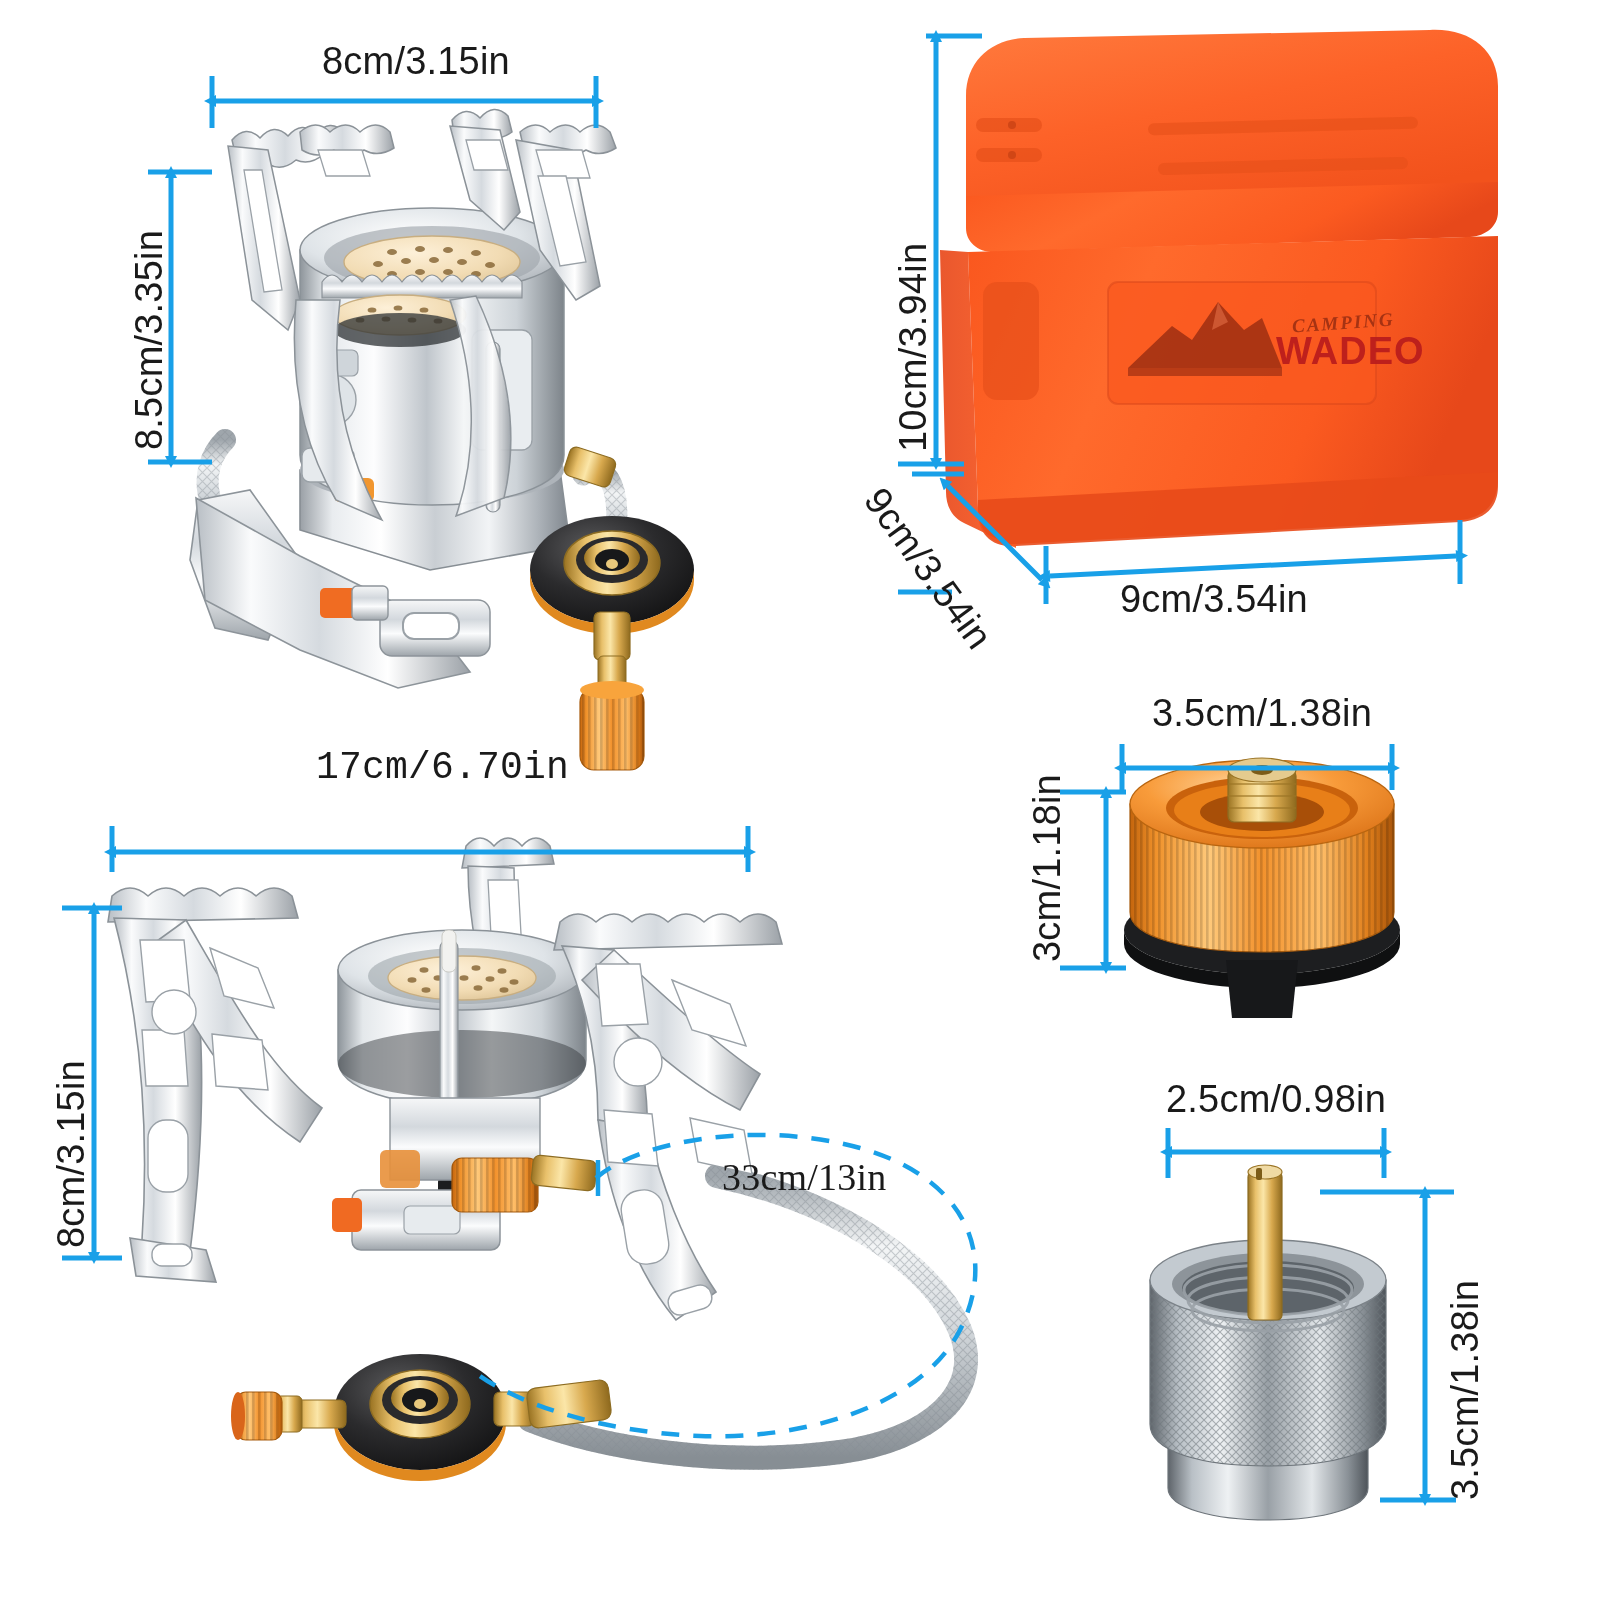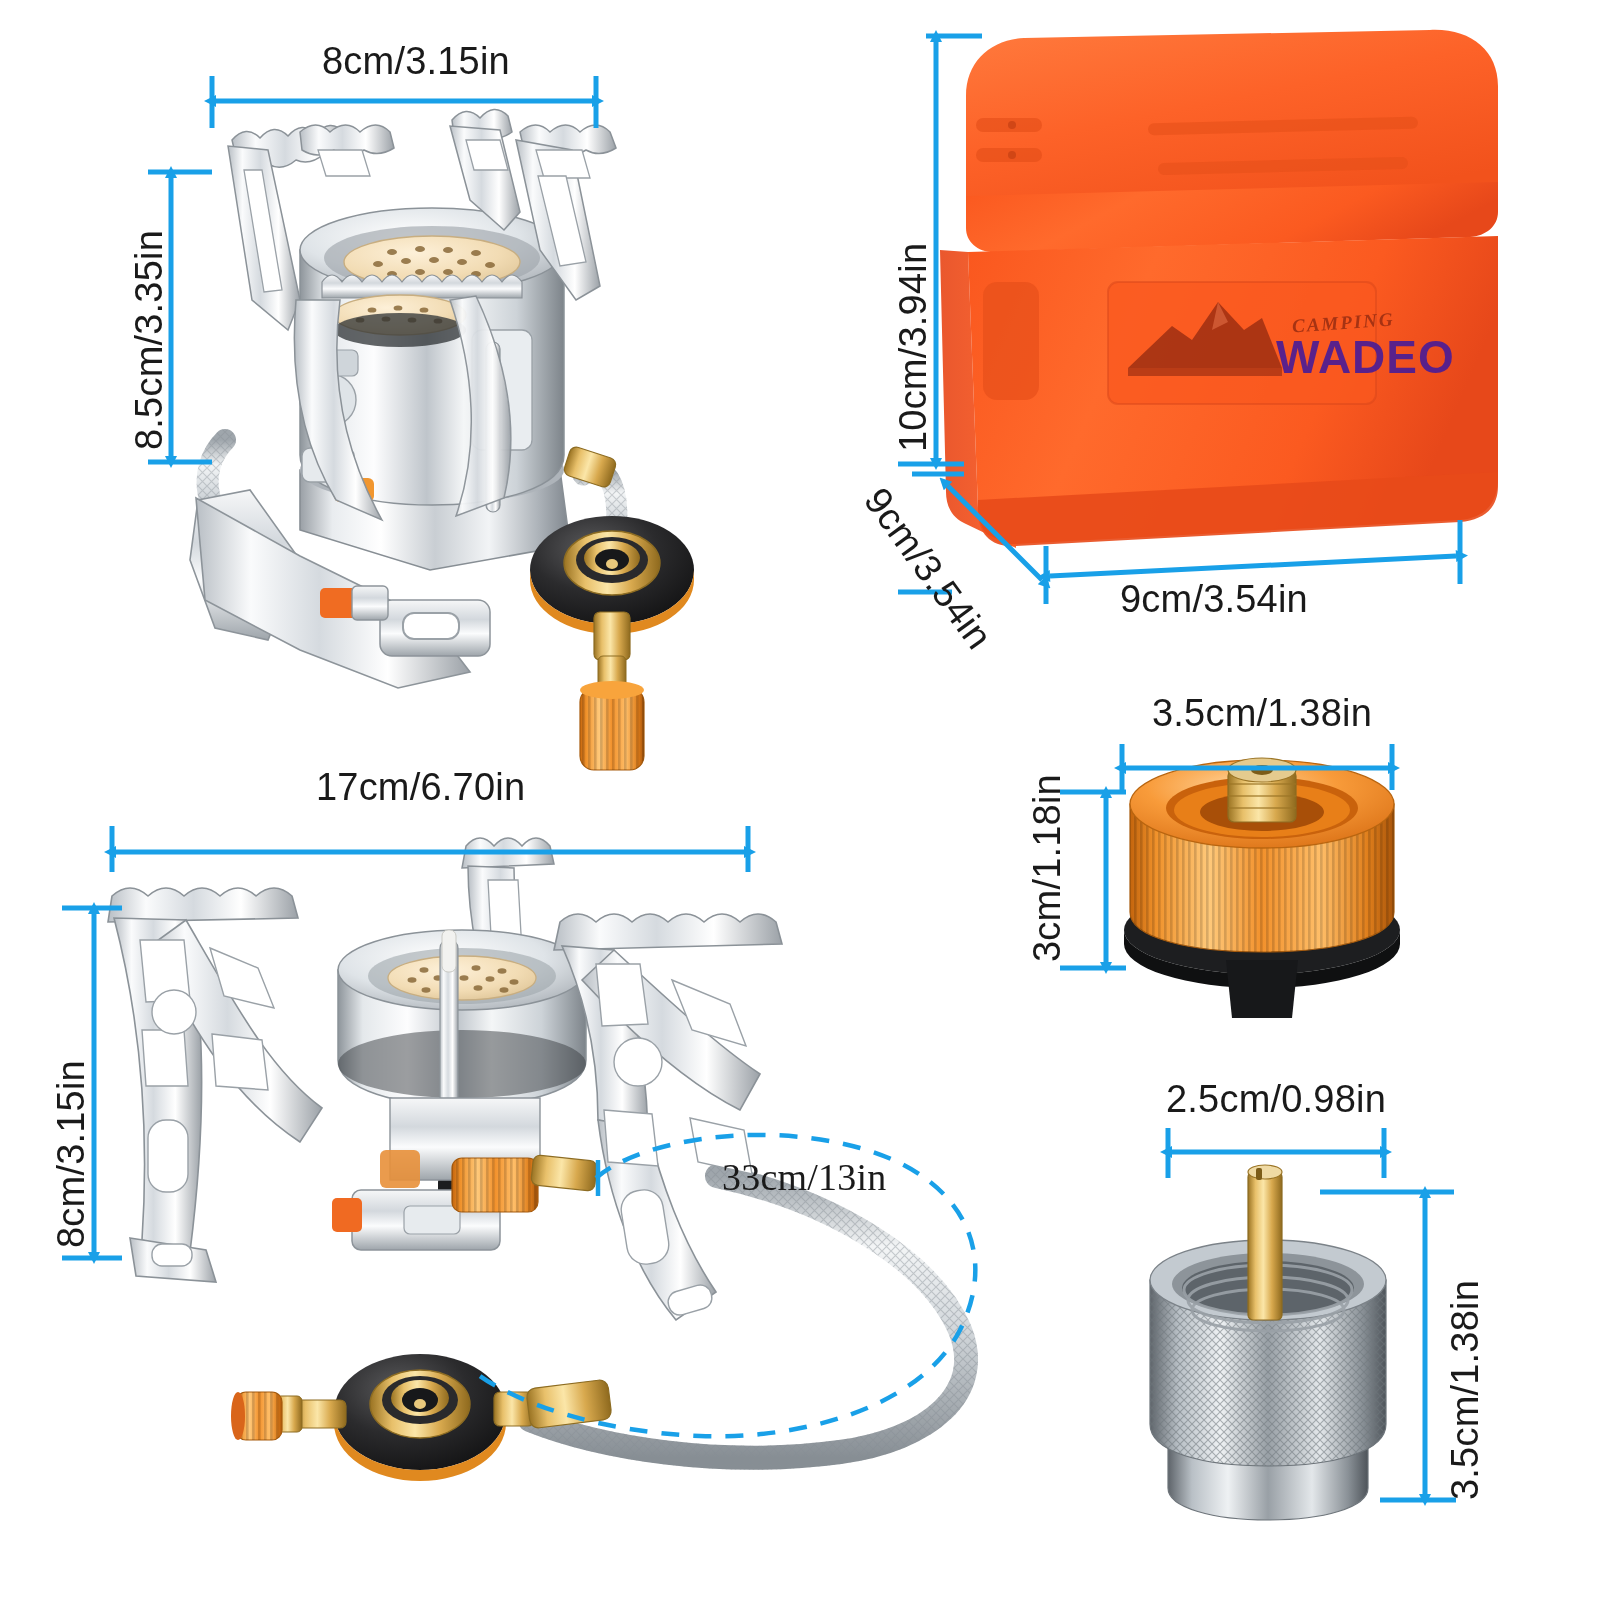--- a/index.html
+++ b/index.html
@@ -473,34 +473,34 @@
 <div class="abs dim-label nosel" style="left:322px;top:40px;">8cm/3.15in</div>
 
 <div class="abs dim-label vert nosel" style="left:128px;top:450px;transform:rotate(-90deg);">8.5cm/3.35in</div>
 
 <div class="abs dim-label vert nosel" style="left:892px;top:452px;transform:rotate(-90deg);">10cm/3.94in</div>
 
 <div class="abs dim-label nosel" style="left:890px;top:480px;transform:rotate(54deg);transform-origin:0 0;">9cm/3.54in</div>
 
 <div class="abs dim-label nosel" style="left:1120px;top:578px;">9cm/3.54in</div>
 
-<div class="abs dim-label nosel" style="left:316px;top:766px;">17cm/6.70in</div>
+<div class="abs dim-label nosel" style="left:316px;top:746px;font-family:Liberation Mono, monospace;">17cm/6.70in</div>
 
 <div class="abs dim-label vert nosel" style="left:50px;top:1248px;transform:rotate(-90deg);">8cm/3.15in</div>
 
 <div class="abs dim-label nosel" style="left:722px;top:1155px;font-family:Liberation Serif, serif;">33cm/13in</div>
 
 <div class="abs dim-label nosel" style="left:1152px;top:692px;">3.5cm/1.38in</div>
 
 <div class="abs dim-label vert nosel" style="left:1026px;top:962px;transform:rotate(-90deg);">3cm/1.18in</div>
 
 <div class="abs dim-label nosel" style="left:1166px;top:1078px;">2.5cm/0.98in</div>
 
 <div class="abs dim-label vert nosel" style="left:1444px;top:1500px;transform:rotate(-90deg);">3.5cm/1.38in</div>
 
 <div class="abs nosel" style="left:1292px;top:312px;font-size:19px;font-style:italic;font-weight:700;
      letter-spacing:2px;color:#9e2f12;opacity:0.9;transform:rotate(-4deg);
      font-family:'Liberation Serif','DejaVu Serif',serif;">CAMPING</div>
 
-<div class="abs nosel" style="left:1276px;top:330px;font-size:46px;font-weight:700;letter-spacing:1px;
-     color:#4c1d95;opacity:0.92;font-family:'Liberation Sans','DejaVu Sans',sans-serif;">WADEO</div>
+<div class="abs nosel" style="left:1276px;top:330px;font-size:38px;font-weight:700;letter-spacing:1px;
+     color:#b91c1c;opacity:0.92;font-family:'Liberation Sans','DejaVu Sans',sans-serif;">WADEO</div>
 
 </div>
 
 </body></html>

